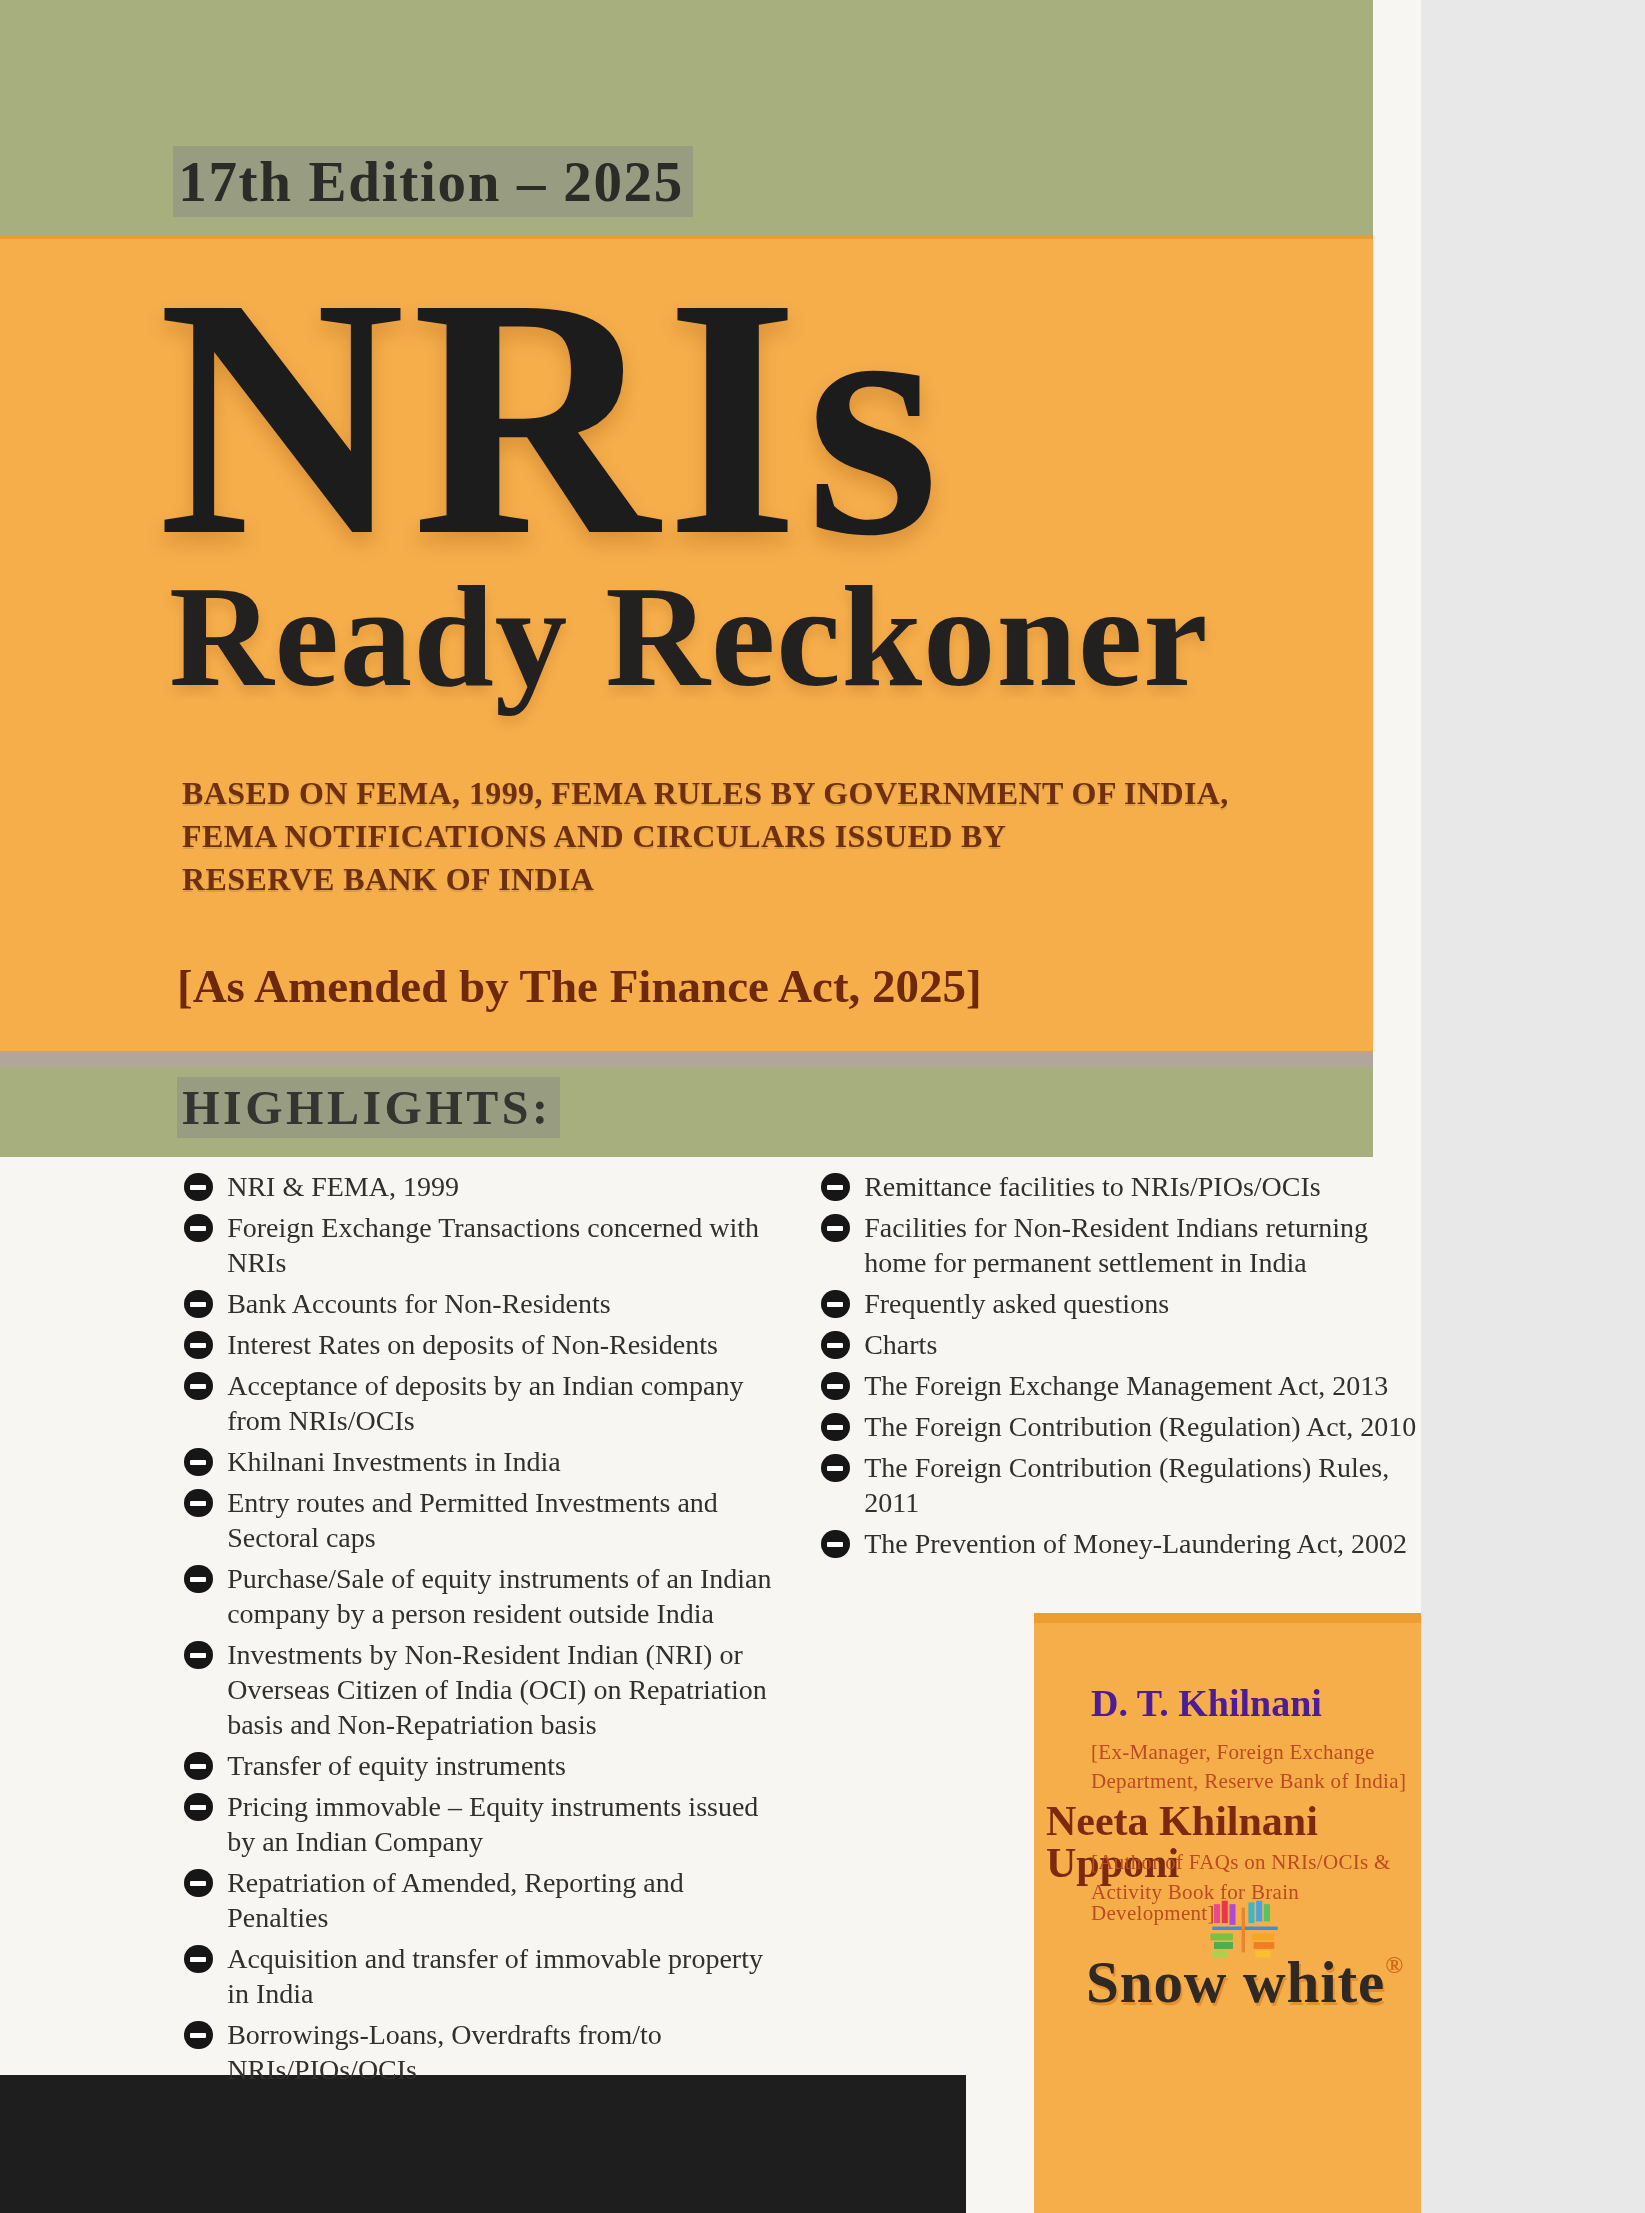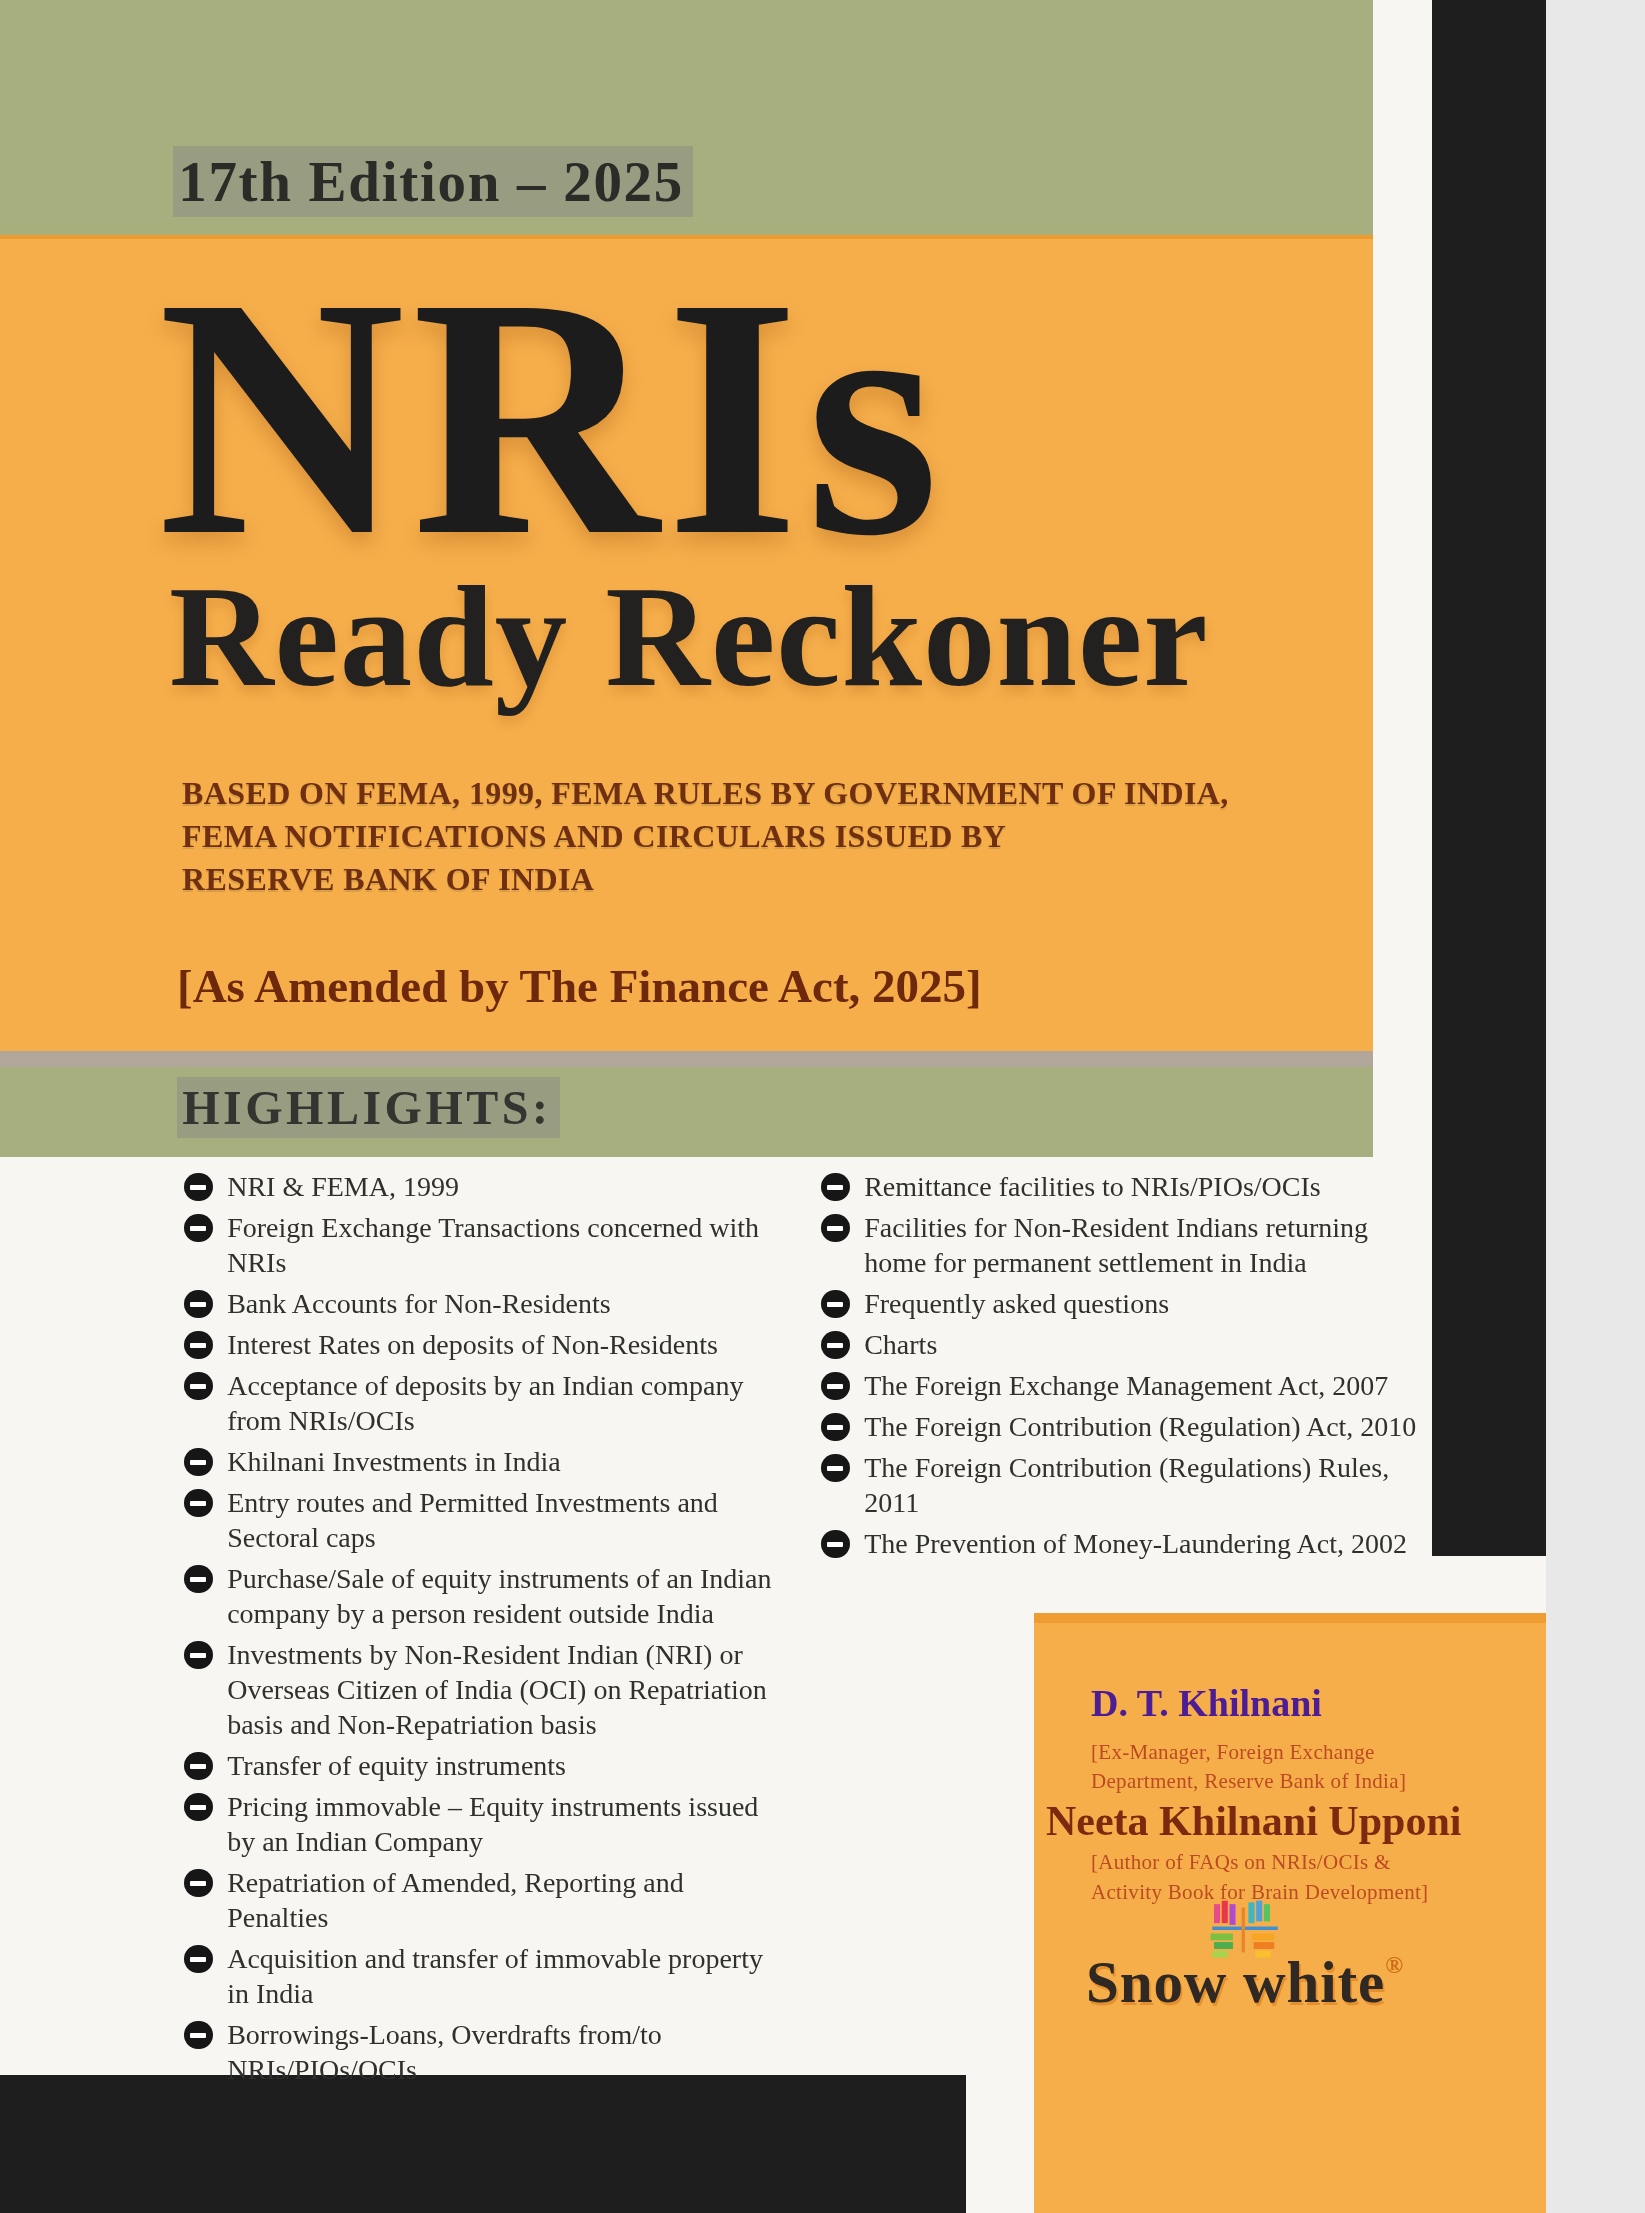--- a/index.html
+++ b/index.html
@@ -1,17 +1,17 @@
 <!DOCTYPE html>
 <html style="font-size:14px"><head>
 <meta charset="utf-8">
 <style>
   html,body{margin:0;padding:0;background:#e8e8e8;}
   .page{
-    position:relative;width:1546px;height:2214px;overflow:hidden;
+    position:relative;width:1421px;height:2214px;overflow:hidden;
     background:#f7f6f3;
     font-family:"Liberation Serif","DejaVu Serif",serif;
   }
   
   .band-top{position:absolute;left:0;top:0;width:1373px;height:235px;background:#a8af7e;}
   .orange-block{position:absolute;left:0;top:235px;width:1373px;height:816px;background:#f6ae4b;border-top:4.3px solid #ee9b2e;box-sizing:border-box;}
   .sep-gray{position:absolute;left:0;top:1051px;width:1373px;height:15.6px;background:#b0a79a;}
   .band-highlights{position:absolute;left:0;top:1067px;width:1373px;height:90px;background:#a8af7e;}
   .black-right{position:absolute;left:1432px;top:0;width:214px;height:1556px;background:#1f1e1e;}
   .black-bottom{position:absolute;left:0;top:2075px;width:966px;height:138px;background:#1f1e1e;}
@@ -165,21 +165,21 @@
     <li>
         <span class="dot"></span>
         <span class="itx">Frequently asked questions</span>
       </li>
     <li>
         <span class="dot"></span>
         <span class="itx">Charts</span>
       </li>
     <li>
         <span class="dot"></span>
-        <span class="itx">The Foreign Exchange Management Act, 2007</span>
+        <span class="itx">The Foreign Exchange Management Act, 2013</span>
       </li>
     <li>
         <span class="dot"></span>
         <span class="itx">The Foreign Contribution (Regulation) Act, 2010</span>
       </li>
     <li>
         <span class="dot"></span>
         <span class="itx">The Foreign Contribution (Regulations) Rules, 2011</span>
       </li>
     <li>

